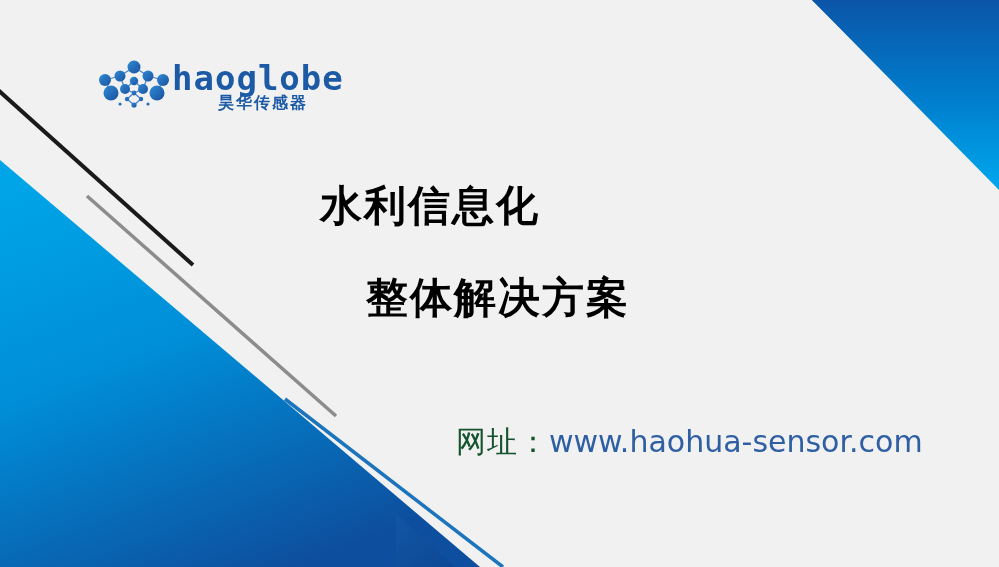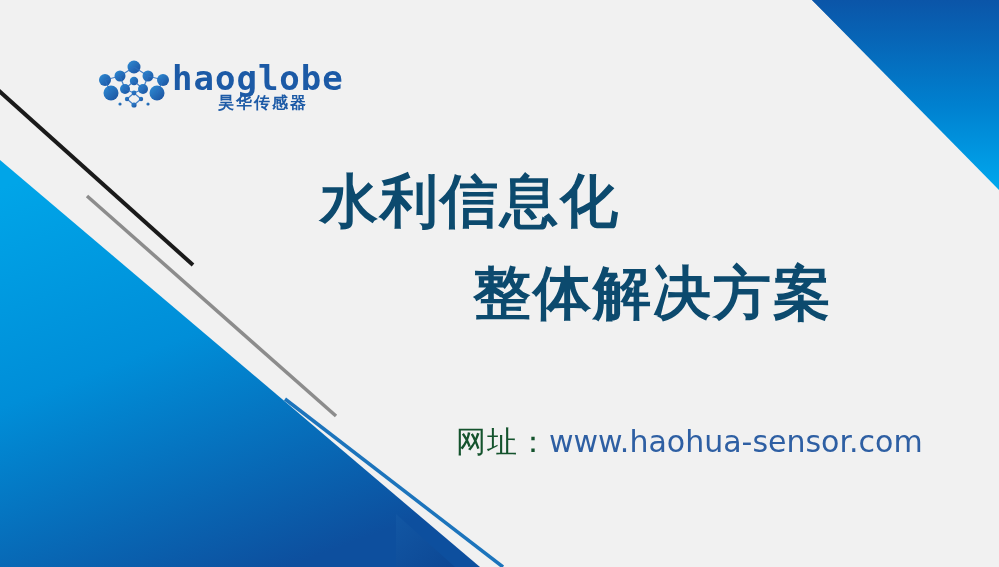--- a/index.html
+++ b/index.html
@@ -68,30 +68,30 @@
   }
 
   
   .title-wrap {
     position: absolute;
     left: 300px;
     top: 160px;
     width: 600px;
   }
   .title-line {
-    font-family: Liberation Mono, monospace;
+    font-family: Liberation Sans, sans-serif;
     font-weight: 700;
-    font-size: 58px;
+    font-size: 42px;
     line-height: 92px;
-    color: #0c4a6e;
+    color: #000000;
     letter-spacing: 2px;
     white-space: nowrap;
   }
   .title-line-1 { margin-left: 20px; }
-  .title-line-2 { margin-left: 106px; text-align: center; }
+  .title-line-2 { margin-left: 66px; }
 
   
   .url-wrap {
     position: absolute;
     left: 456px;
     top: 420px;
     white-space: nowrap;
     line-height: 44px;
   }
   .url-label {

